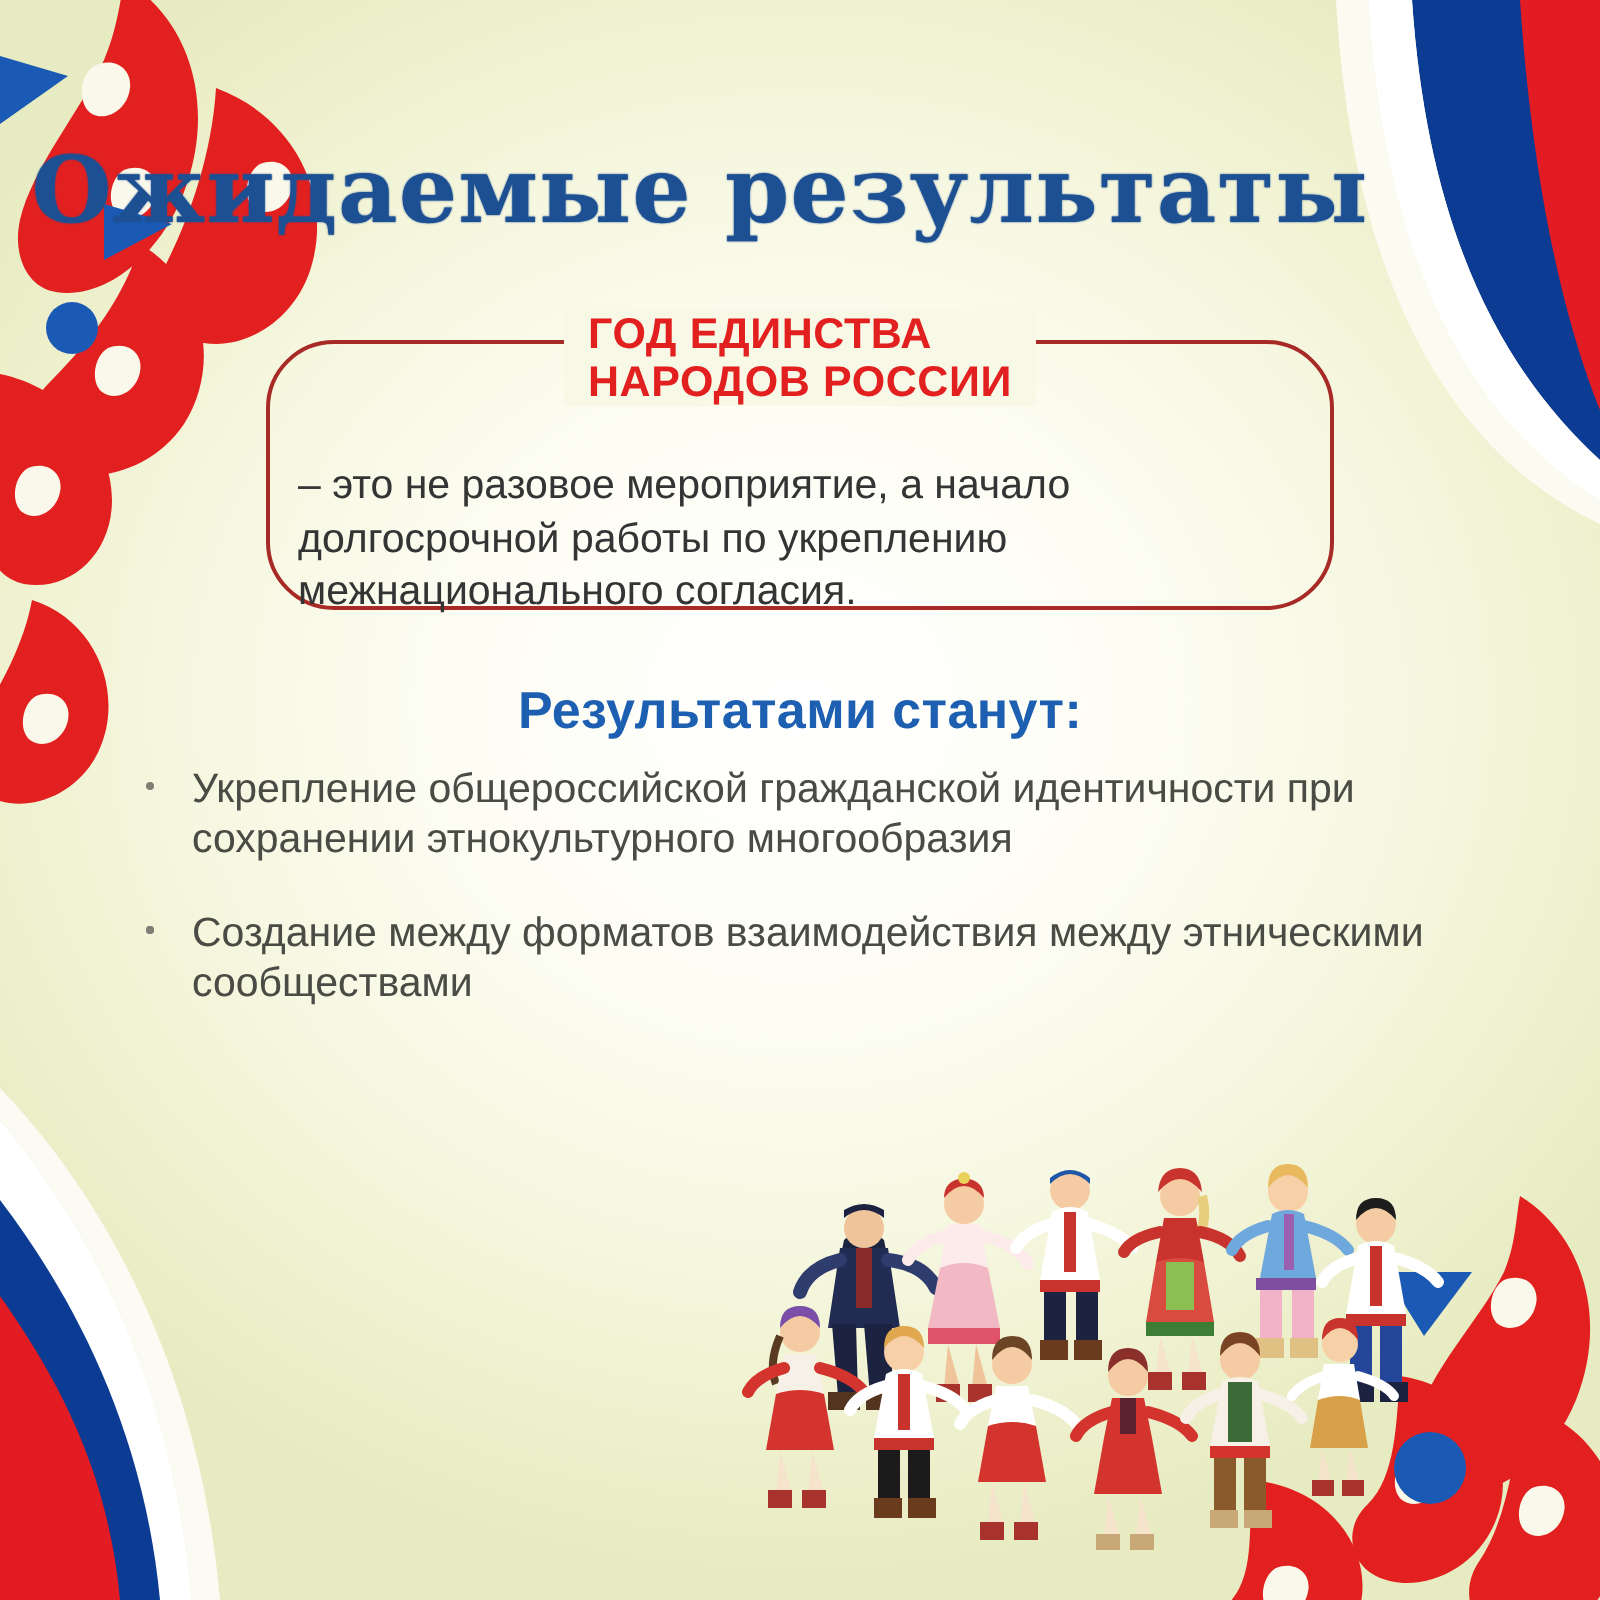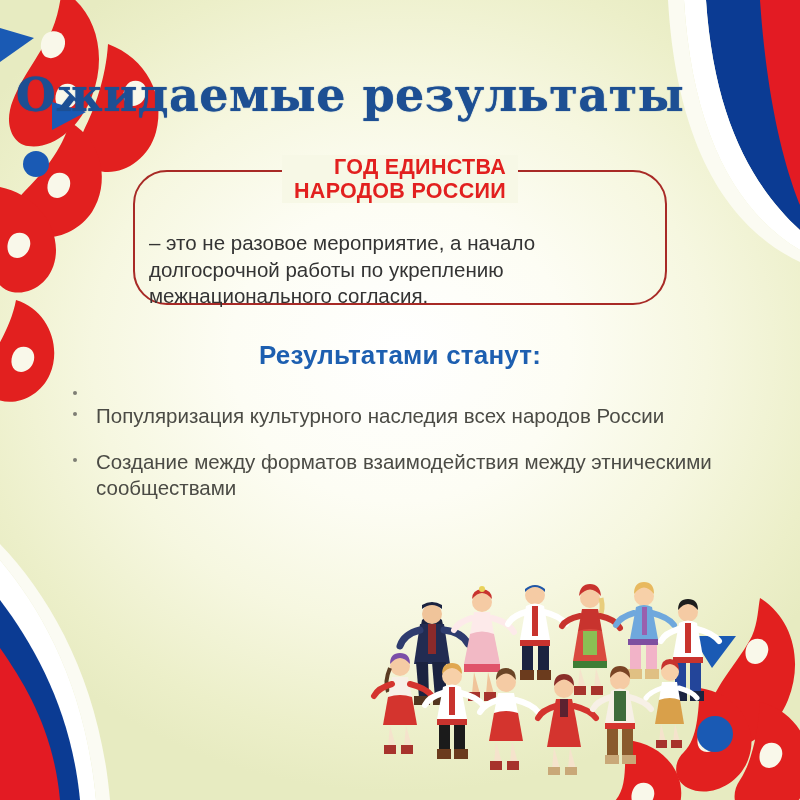--- a/index.html
+++ b/index.html
@@ -50,21 +50,21 @@
     position:absolute;
     top:-17px; left:50%;
     transform:translateX(-50%);
     padding:0 12px;
     background:#f7f8e6;
     color:#e2201f;
     font-size:21.5px;
     font-weight:700;
     letter-spacing:0.3px;
     line-height:1.12;
-    text-align:right;
+    text-align:left;
     white-space:nowrap;
   }
   .callout-head .l2{ display:block; }
   .callout-body{
     position:absolute;
     left:14px; right:14px;
     top:58px;
     color:#343434;
     font-size:20.5px;
     line-height:1.3;
@@ -180,22 +180,22 @@
     <div class="callout-head">
       <span>ГОД ЕДИНСТВА</span>
       <span class="l2">НАРОДОВ РОССИИ</span>
     </div>
     <div class="callout-body">– это не разовое мероприятие, а начало долгосрочной работы по укреплению межнационального согласия.</div>
   </div>
 
   <div class="subtitle">Результатами станут:</div>
 
   <ul class="bullets">
+    <li><span class="dot"></span><span>Укрепление общероссийской гражданской идентичности при сохранении этнокультурного многообразия</span></li>
     <li><span class="dot"></span></li>
-    <li><span class="dot"></span><span>Популяризация культурного наследия всех народов России</span></li>
     <li><span class="dot"></span><span>Создание между форматов взаимодействия между этническими сообществами</span></li>
   </ul>
 
   <svg class="kids" viewBox="0 0 360 215">
     <defs>
       <g id="kidbody"></g>
     </defs>
 
     <g>
       <path d="M52,58 q10,-9 20,0 l2,10 -24,0 z" fill="#1b2340"></path>

